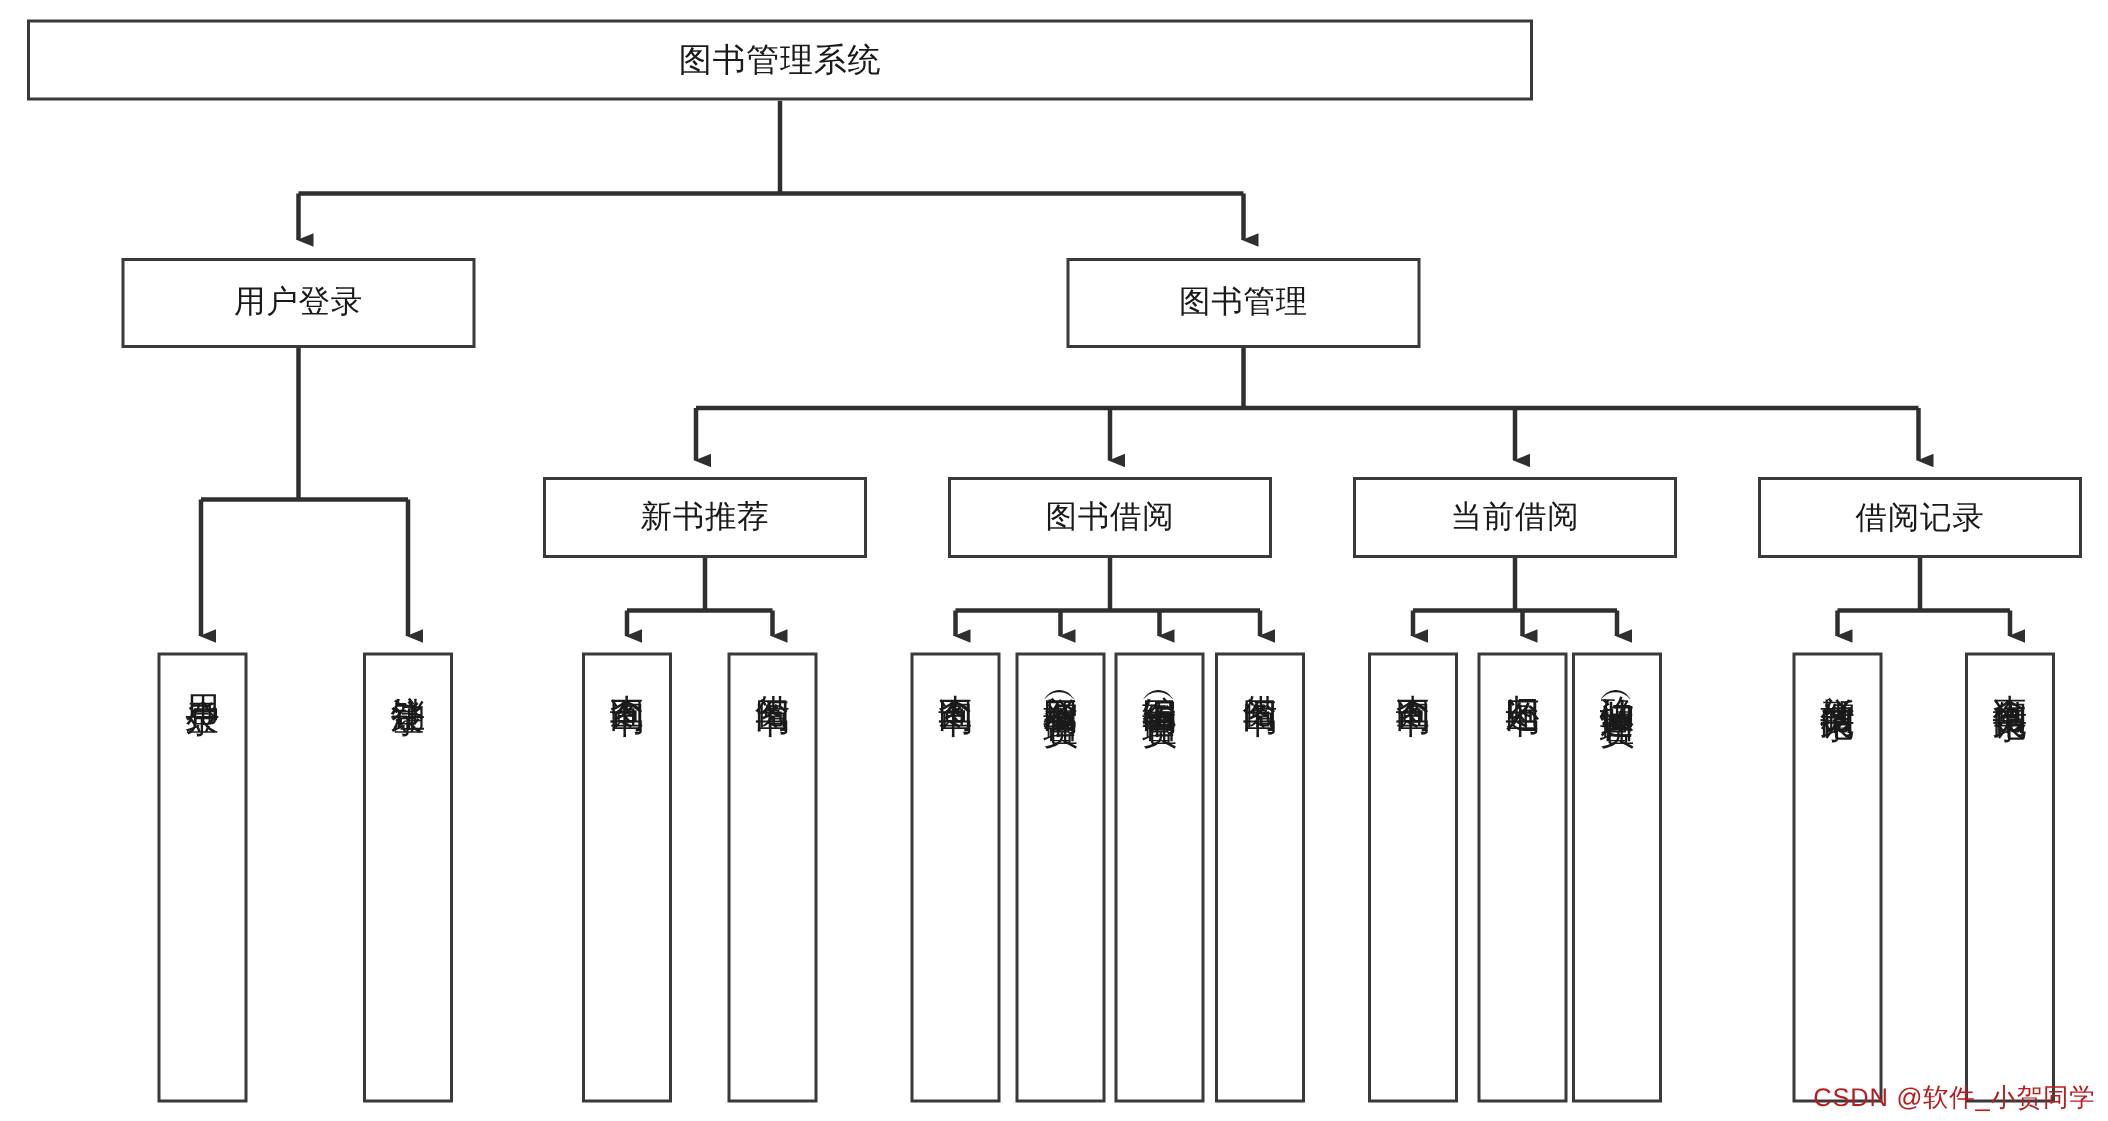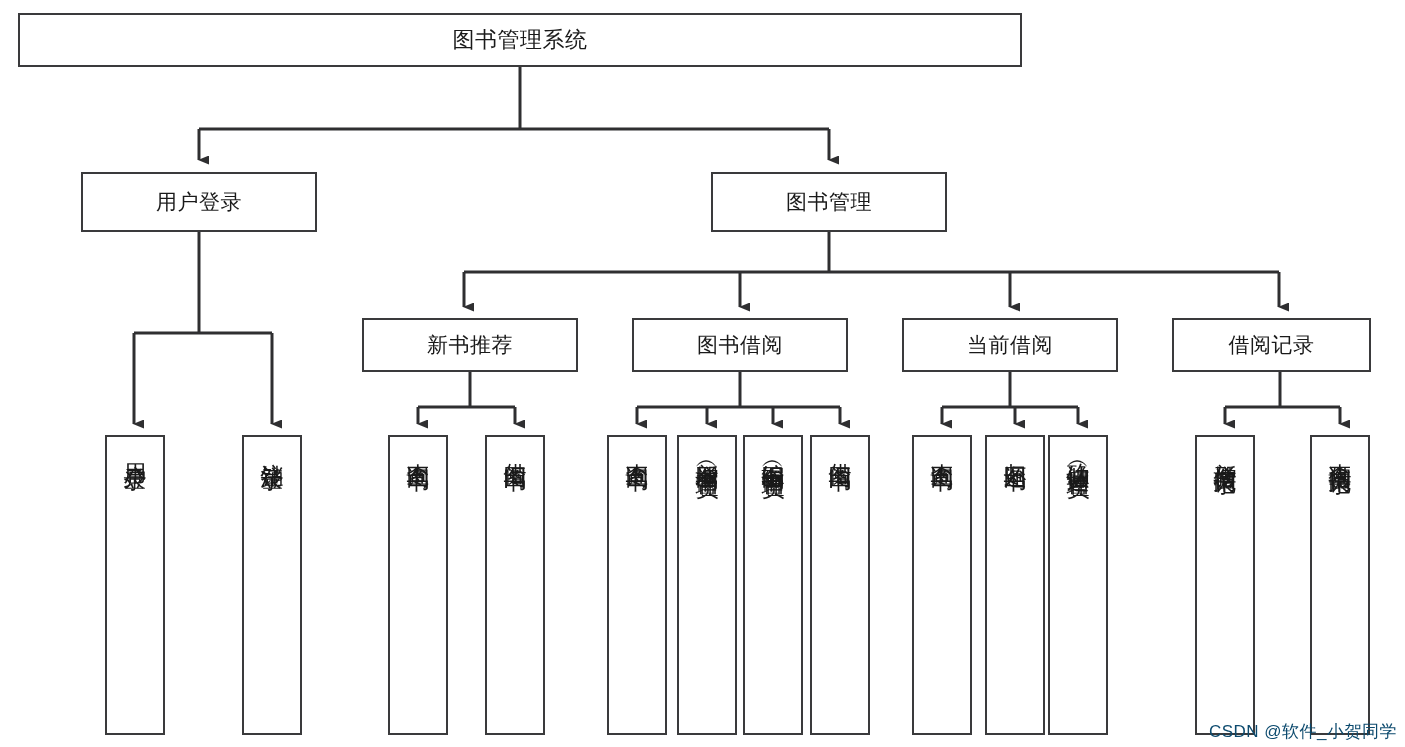--- a/index.html
+++ b/index.html
@@ -59,21 +59,21 @@
     text-orientation: upright;
     font-size: 23px;
     letter-spacing: 2px;
     line-height: 1;
   }
   .watermark {
     position: absolute;
     right: 8px;
     bottom: 4px;
     font-size: 17px;
-    color: #0c4a6e;
+    color: #b91c1c;
     white-space: nowrap;
     letter-spacing: 0.5px;
   }
 </style>
 </head>
 <body>
 
 <div id="canvas">
 
   <svg class="wires" viewBox="0 0 1405 747" xmlns="http://www.w3.org/2000/svg">
@@ -140,21 +140,21 @@
 
   <div class="node h" style="left:362px; top:318px; width:216px; height:54px;">
     <span class="lbl">新书推荐</span>
   </div>
   <div class="node h" style="left:902px; top:318px; width:216px; height:54px;">
     <span class="lbl">当前借阅</span>
   </div>
   <div class="node h" style="left:632px; top:318px; width:216px; height:54px;">
     <span class="lbl">图书借阅</span>
   </div>
-  <div class="node h" style="left:1172px; top:318px; width:199px; height:54px;font-family:Liberation Serif, serif;">
+  <div class="node h" style="left:1172px; top:318px; width:216px; height:54px;font-family:Liberation Serif, serif;">
     <span class="lbl">借阅记录</span>
   </div>
 
   <div class="node v" style="left:105px; top:435px; width:60px; height:300px;">
     <span class="lbl">用户登录</span>
   </div>
   <div class="node v" style="left:242px; top:435px; width:60px; height:300px;">
     <span class="lbl">注销登录</span>
   </div>
 

